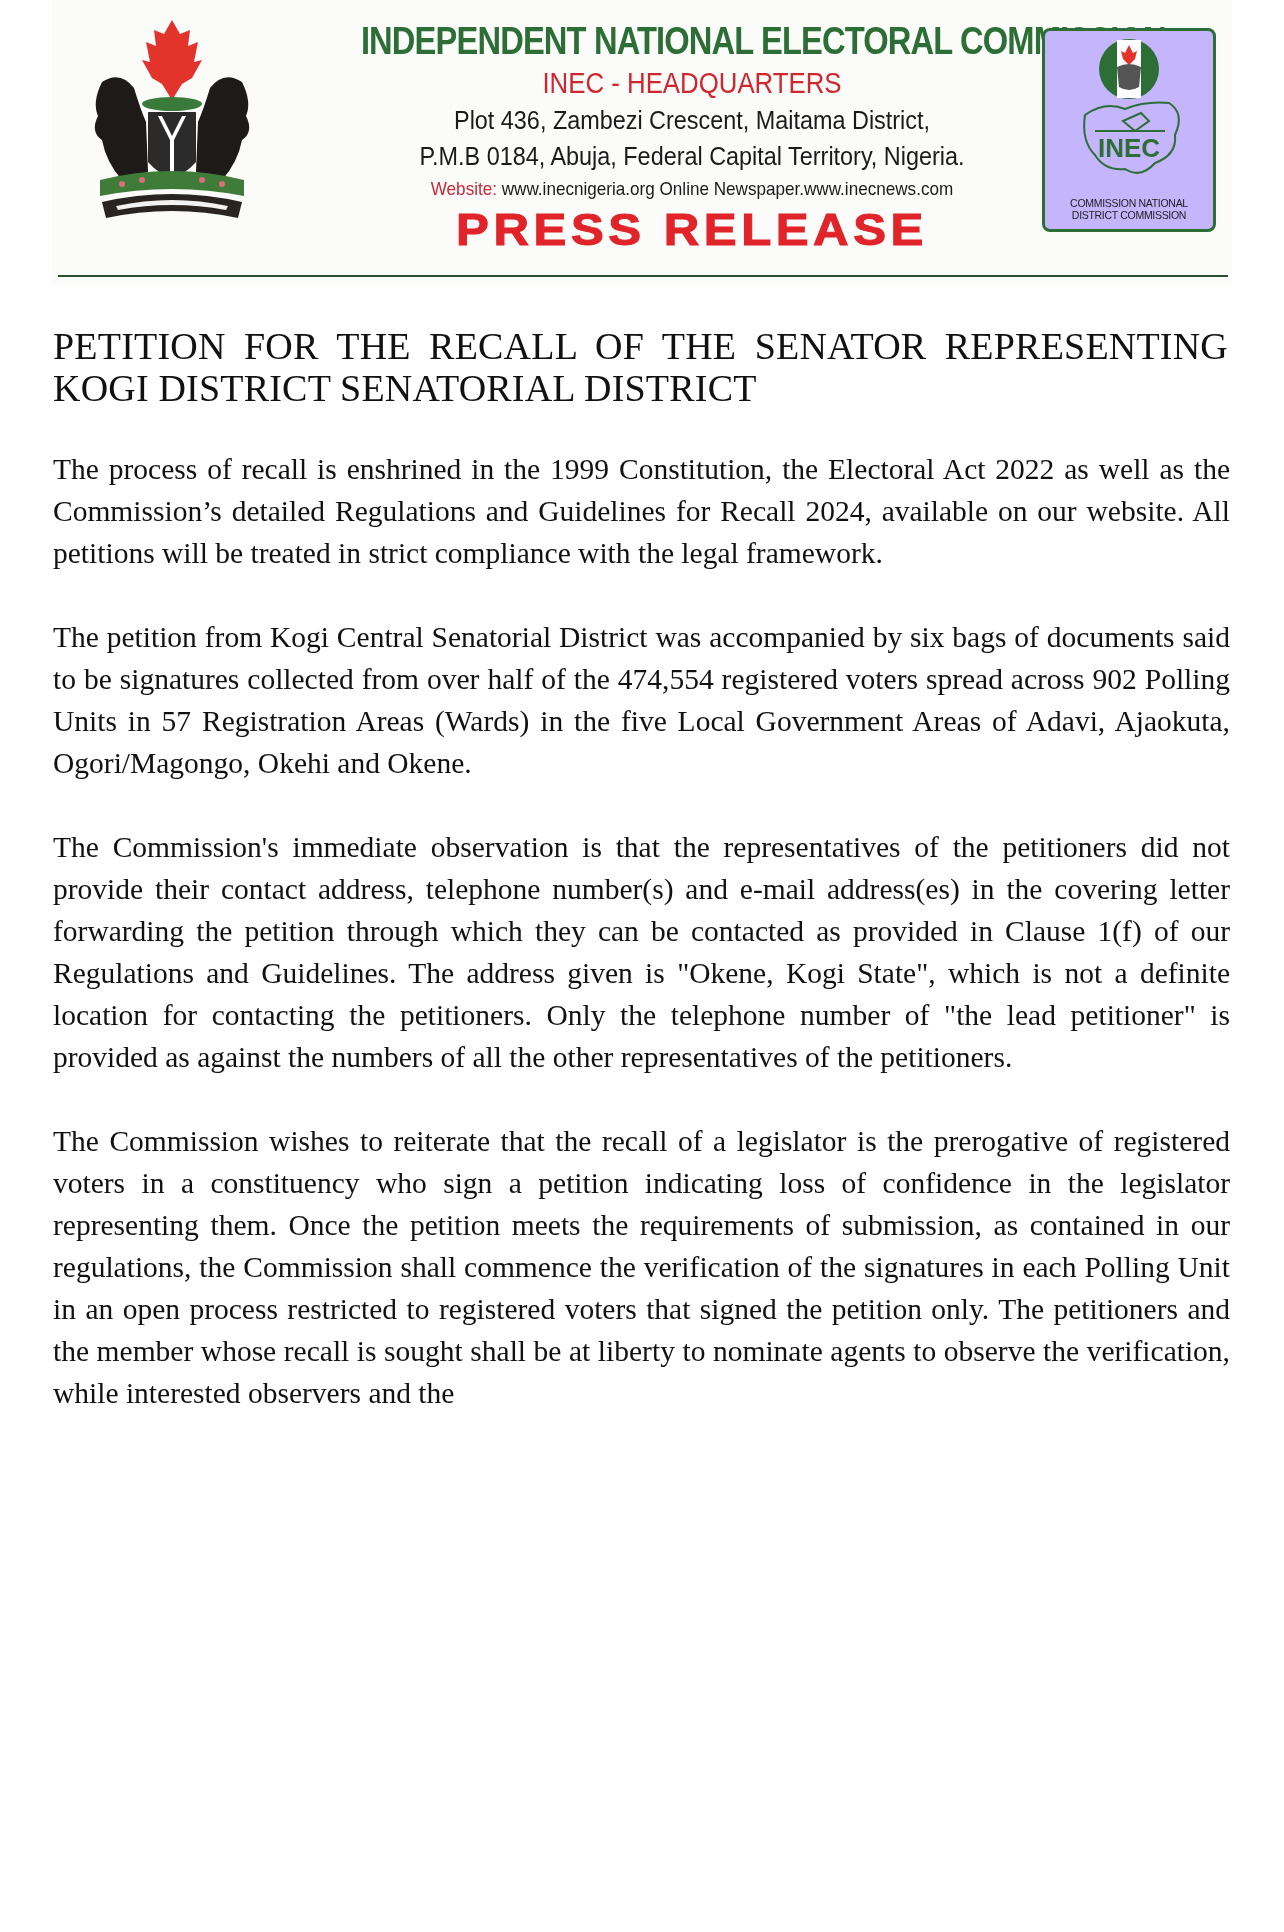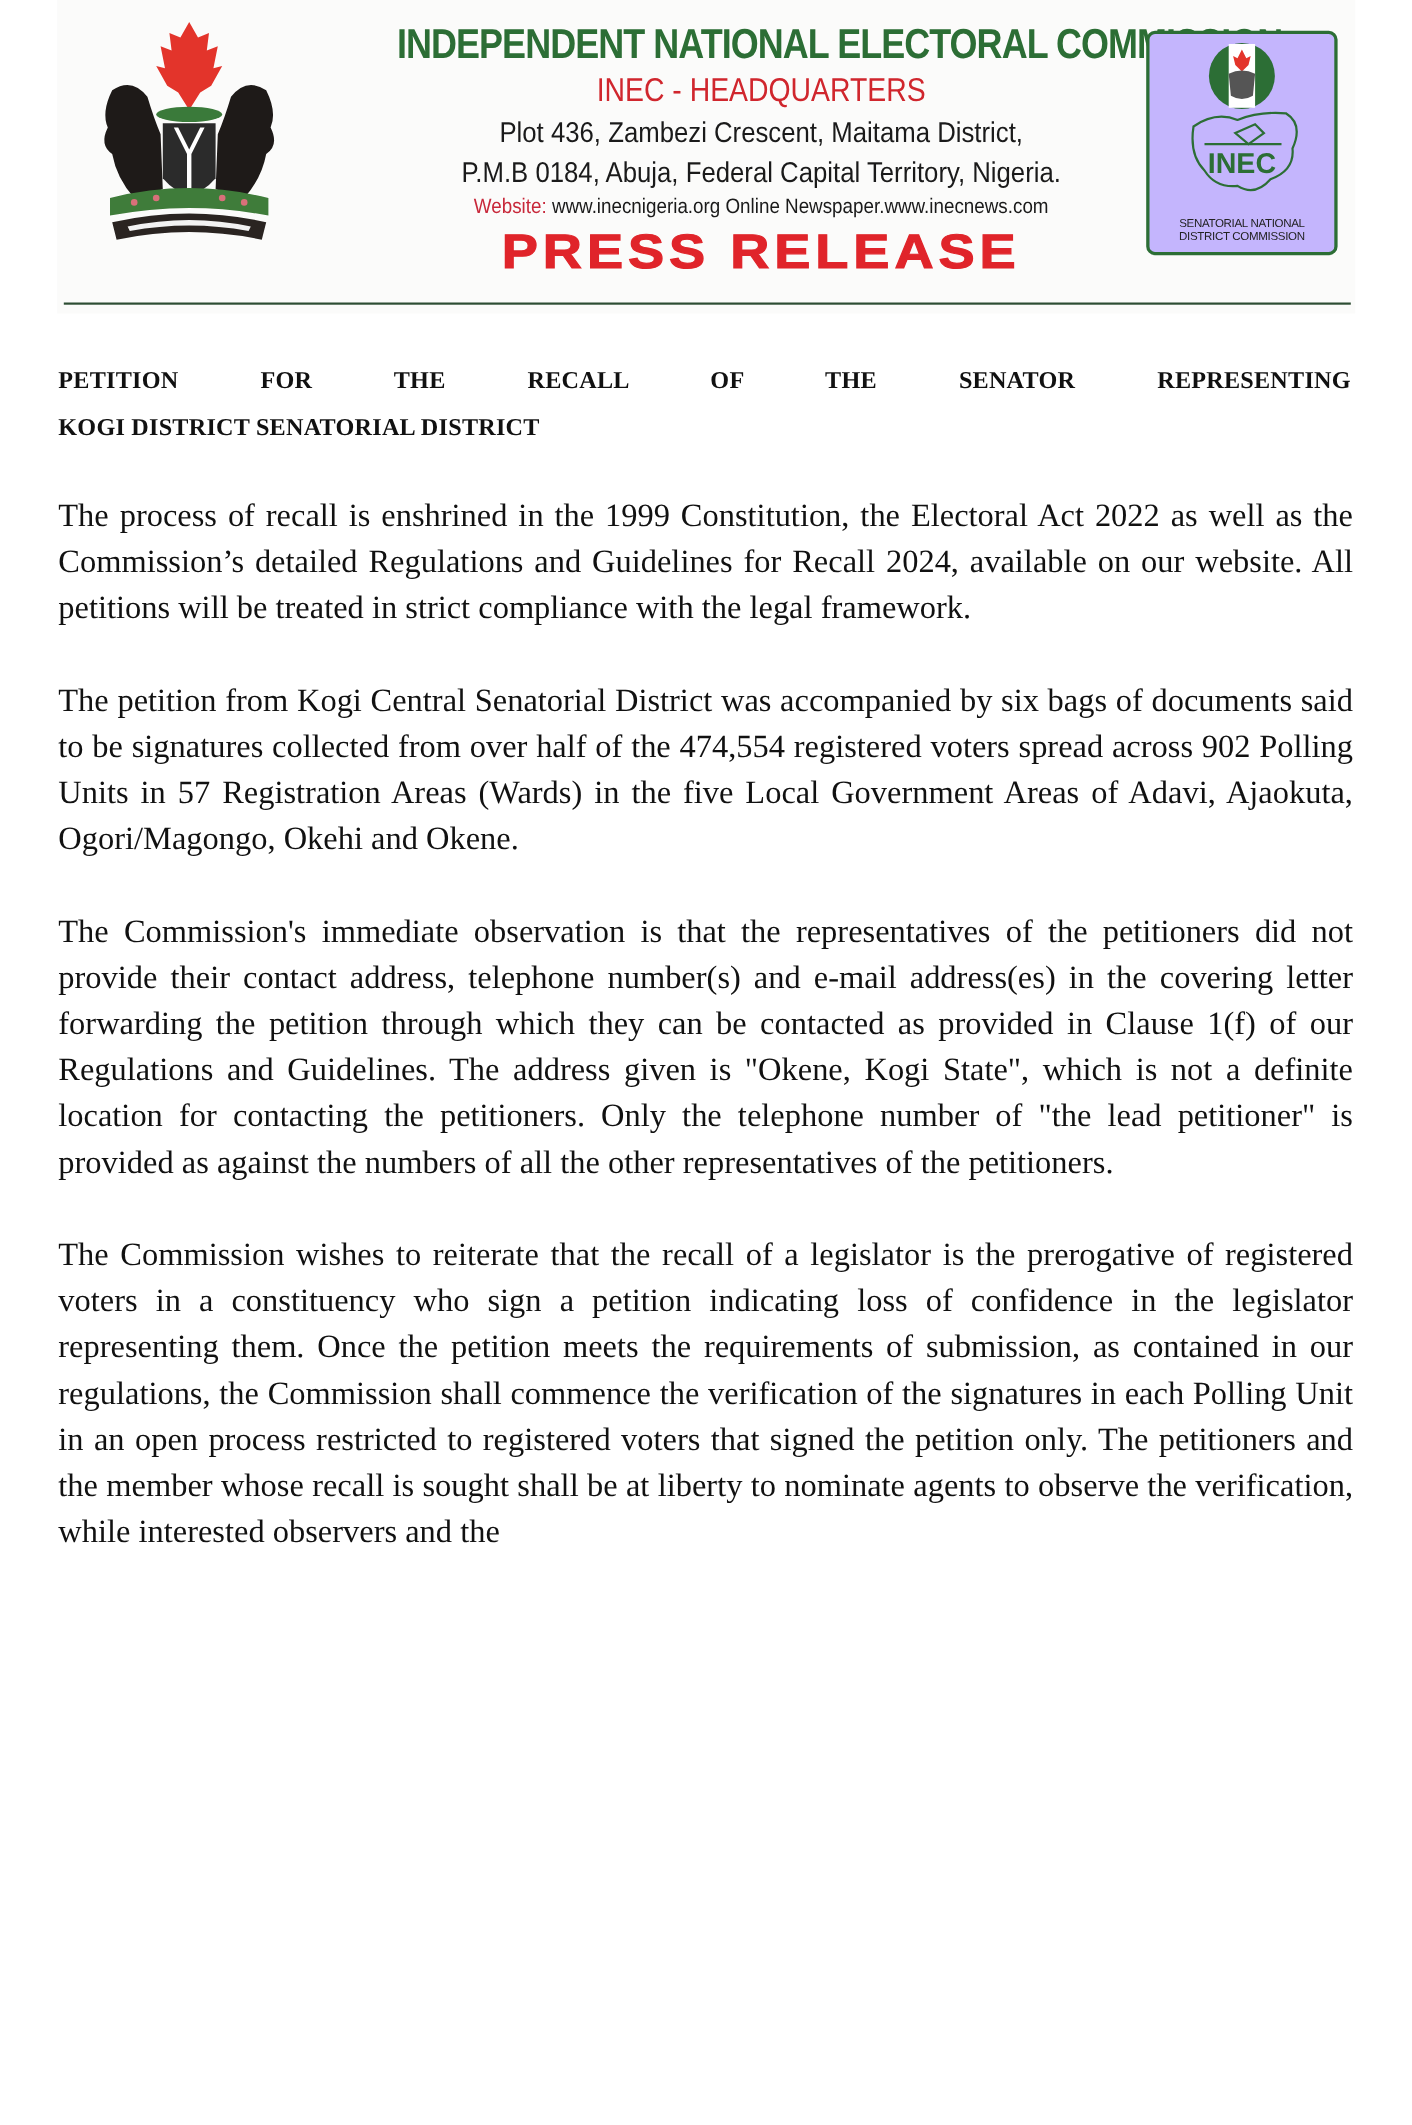--- a/index.html
+++ b/index.html
@@ -14,21 +14,21 @@
     .hdr-addr { font-family: "Liberation Sans", sans-serif; color: #1a1a1a; font-size: 26px; line-height: 36px; transform: scaleX(0.9); white-space: nowrap; }
     .hdr-web { font-family: "Liberation Sans", sans-serif; font-size: 19px; line-height: 30px; color: #1a1a1a; transform: scaleX(0.9); white-space: nowrap; }
     .hdr-web .web-label { color: #c8283a; }
     .hdr-press { font-family: "Liberation Sans", sans-serif; font-weight: 900; color: #e0242a; font-size: 44px; letter-spacing: 4px; line-height: 52px; transform: scaleX(1.12); white-space: nowrap; -webkit-text-stroke: 1px #e0242a; }
     .inec-logo { position: absolute; left: 990px; top: 28px; width: 168px; height: 198px; border: 3px solid #2c6e35; border-radius: 8px; background: #c4b5fd; }
     .inec-logo .logo-text { position: absolute; left: 0; right: 0; bottom: 8px; text-align: center; font-family: "Liberation Sans", sans-serif; font-size: 10.5px; line-height: 12px; color: #222; letter-spacing: -0.3px; }
     .header-rule { position: absolute; left: 58px; top: 275px; width: 1170px; height: 2px; background: #2d4d33; }
 
     
     .doc-body { position: absolute; left: 53px; top: 325px; width: 1177px; }
-    .doc-title { font-weight: 700; font-size: 22px; line-height: 42px; margin: 0 2px 39px 0; text-align: justify; text-align-last: left; letter-spacing: 0.2px; }
+    .doc-title { font-weight: 400; font-size: 38px; line-height: 42px; margin: 0 2px 39px 0; text-align: justify; text-align-last: left; letter-spacing: 0.2px; }
     .doc-title span { display: block; }
     .doc-title .t1 { text-align: justify; text-align-last: justify; }
     .para { font-size: 29.5px; line-height: 42px; margin: 0 0 42px 0; text-align: justify; }
   </style>
 </head>
 <body>
 
 <div class="letterhead">
 
   <svg class="coat-of-arms" viewBox="0 0 220 220">
@@ -70,21 +70,21 @@
       <circle cx="84" cy="38" r="30" fill="#2c6e35"></circle>
       <rect x="72" y="9" width="24" height="58" fill="#ffffff"></rect>
       <path d="M84 14 L80 22 L76 20 L78 28 L84 34 L90 28 L92 20 L88 22 Z" fill="#e3342b"></path>
       <path d="M72 36 Q84 30 96 36 L94 56 Q84 62 74 56 Z" fill="#555"></path>
       <path d="M40 84 Q60 70 80 78 Q100 70 124 72 Q140 82 130 104 Q132 124 110 132 Q96 148 80 138 Q60 140 50 124 Q36 110 40 84 Z" fill="none" stroke="#2c6e35" stroke-width="2"></path>
       <path d="M78 90 L96 82 L104 90 L90 100 Z" fill="none" stroke="#2c6e35" stroke-width="2"></path>
       <line x1="50" y1="100" x2="120" y2="100" stroke="#2c6e35" stroke-width="2"></line>
       <text x="84" y="126" text-anchor="middle" font-family="Liberation Sans, sans-serif" font-weight="700" font-size="26" fill="#2c6e35">INEC</text>
     </svg>
     <div class="logo-text">
-      <div>SENATORIAL NATIONAL</div>
+      <div>COMMISSION NATIONAL</div>
       <div>DISTRICT COMMISSION</div>
     </div>
   </div>
 </div>
 <div class="header-rule"></div>
 
 <div class="doc-body">
   <h1 class="doc-title">
     <span class="t1">PETITION FOR THE RECALL OF THE SENATOR REPRESENTING</span>
     <span>KOGI DISTRICT SENATORIAL DISTRICT</span>

